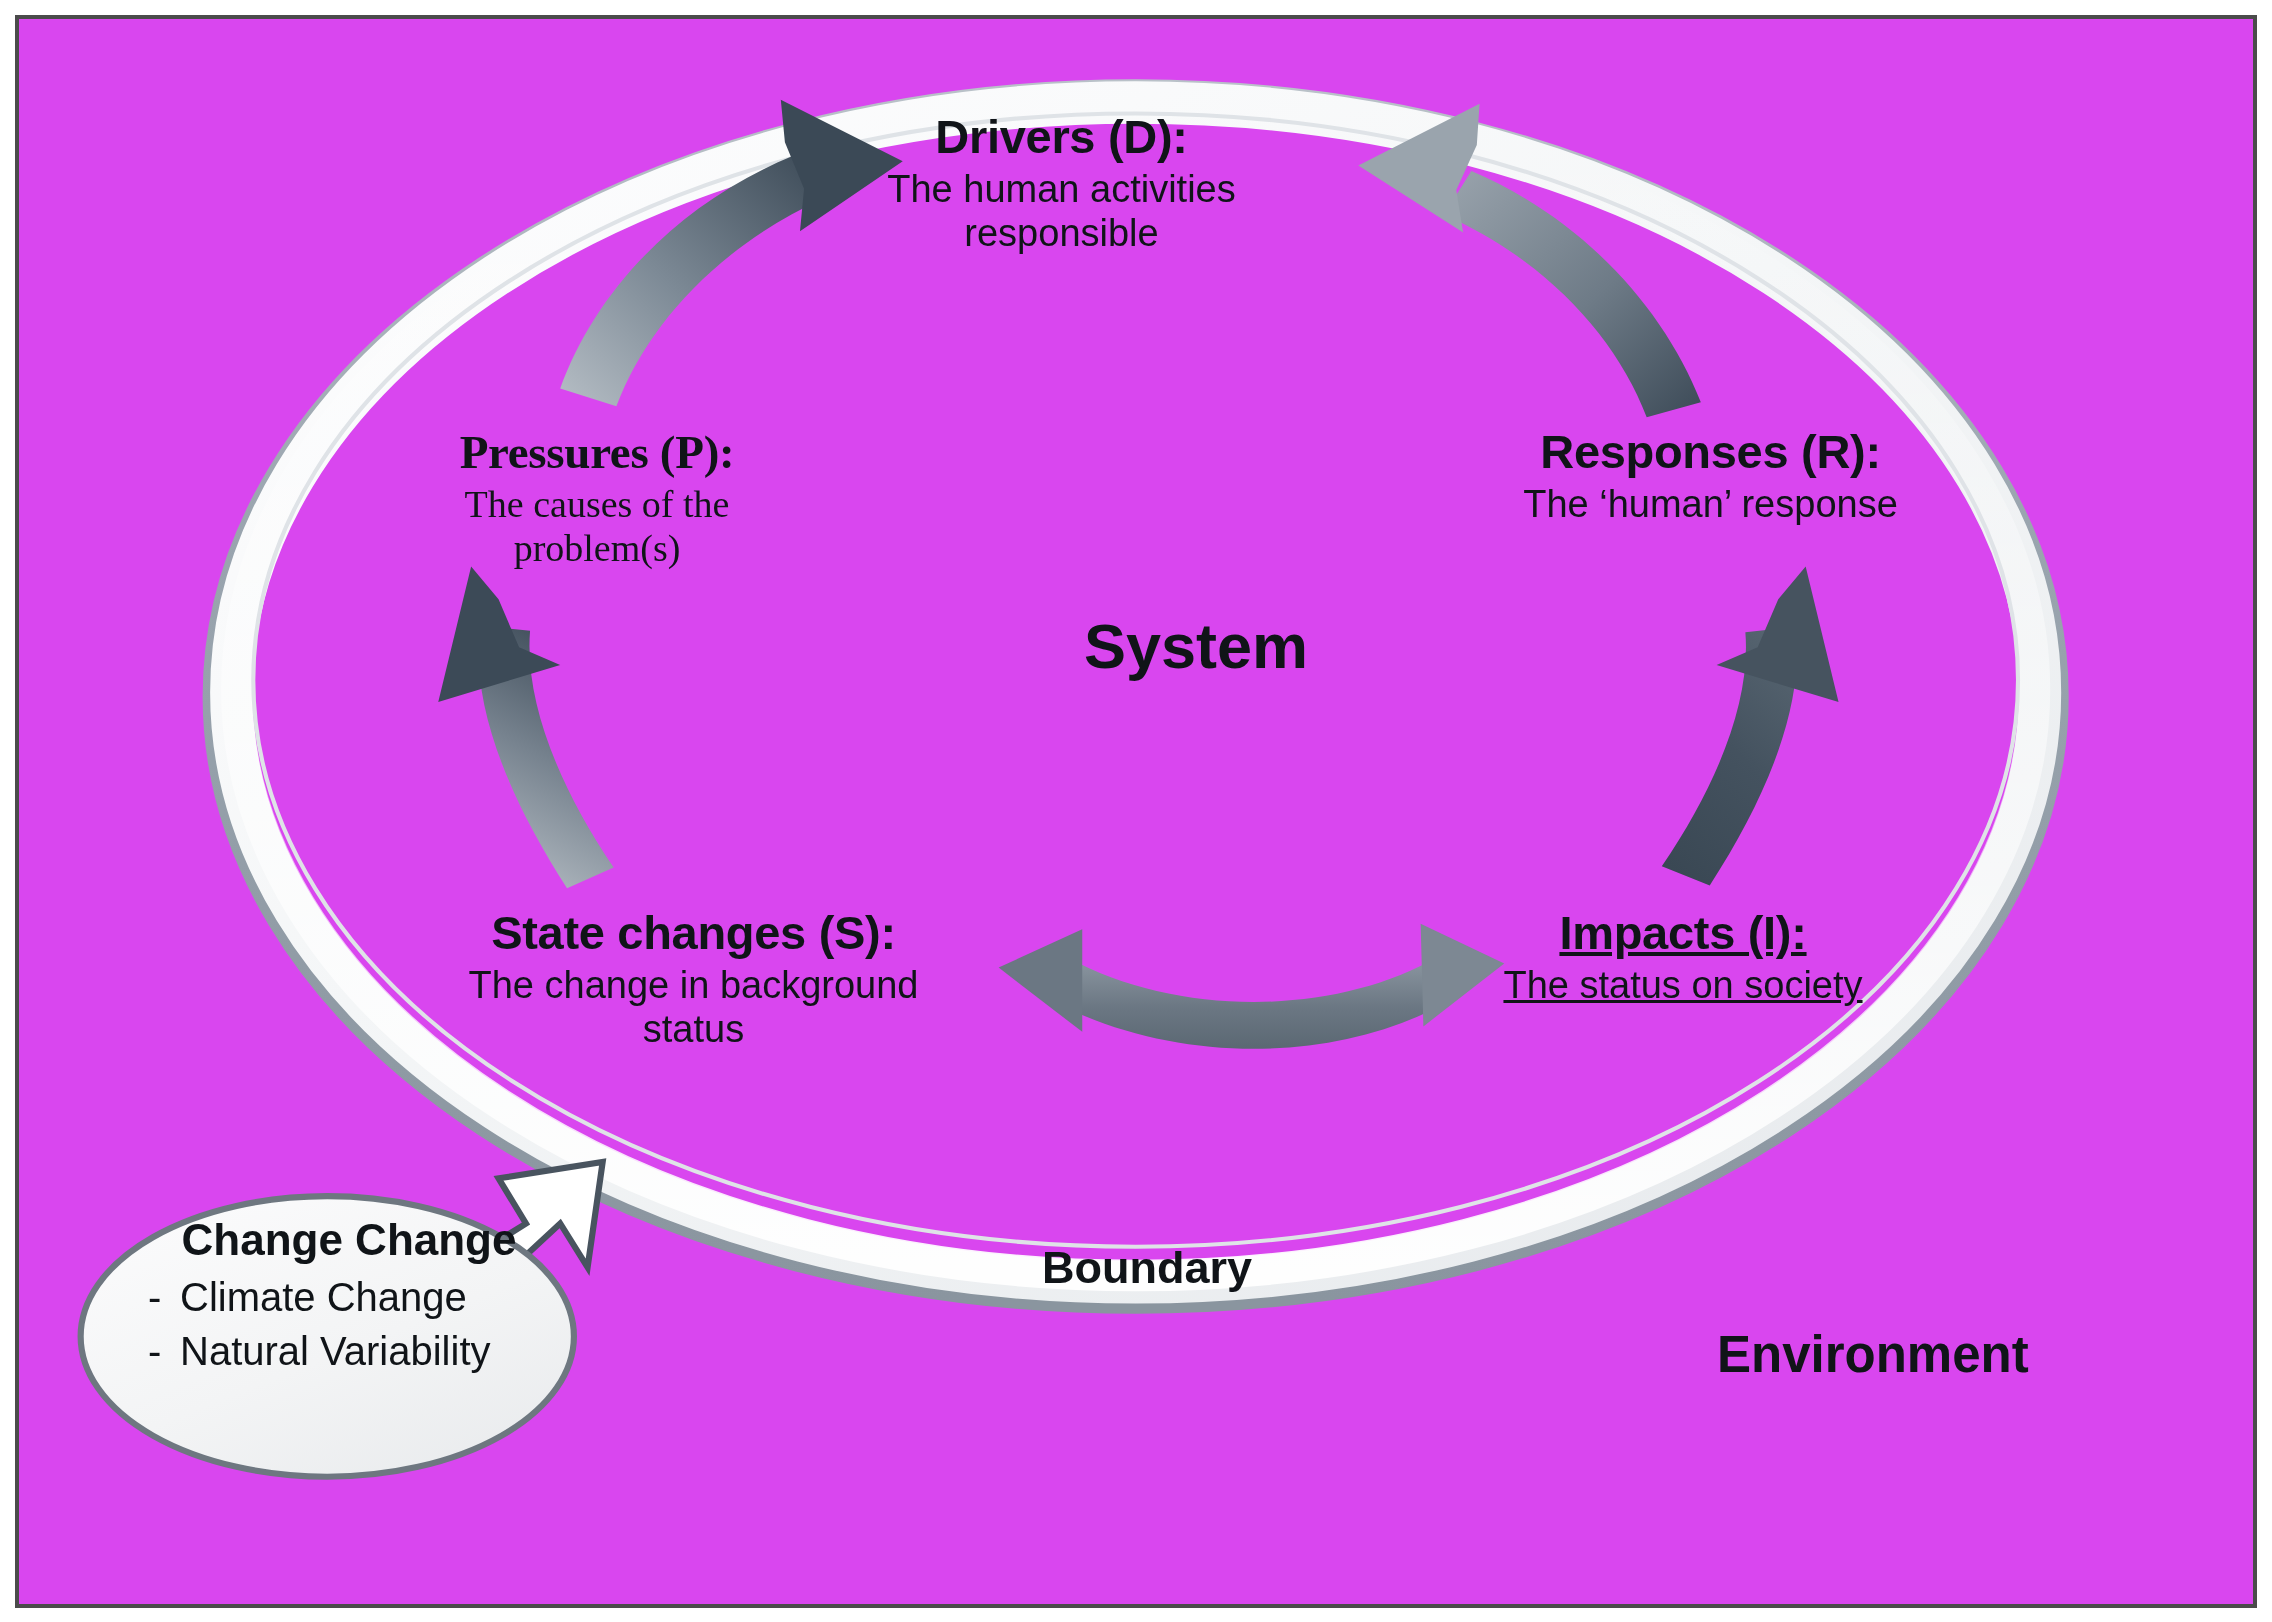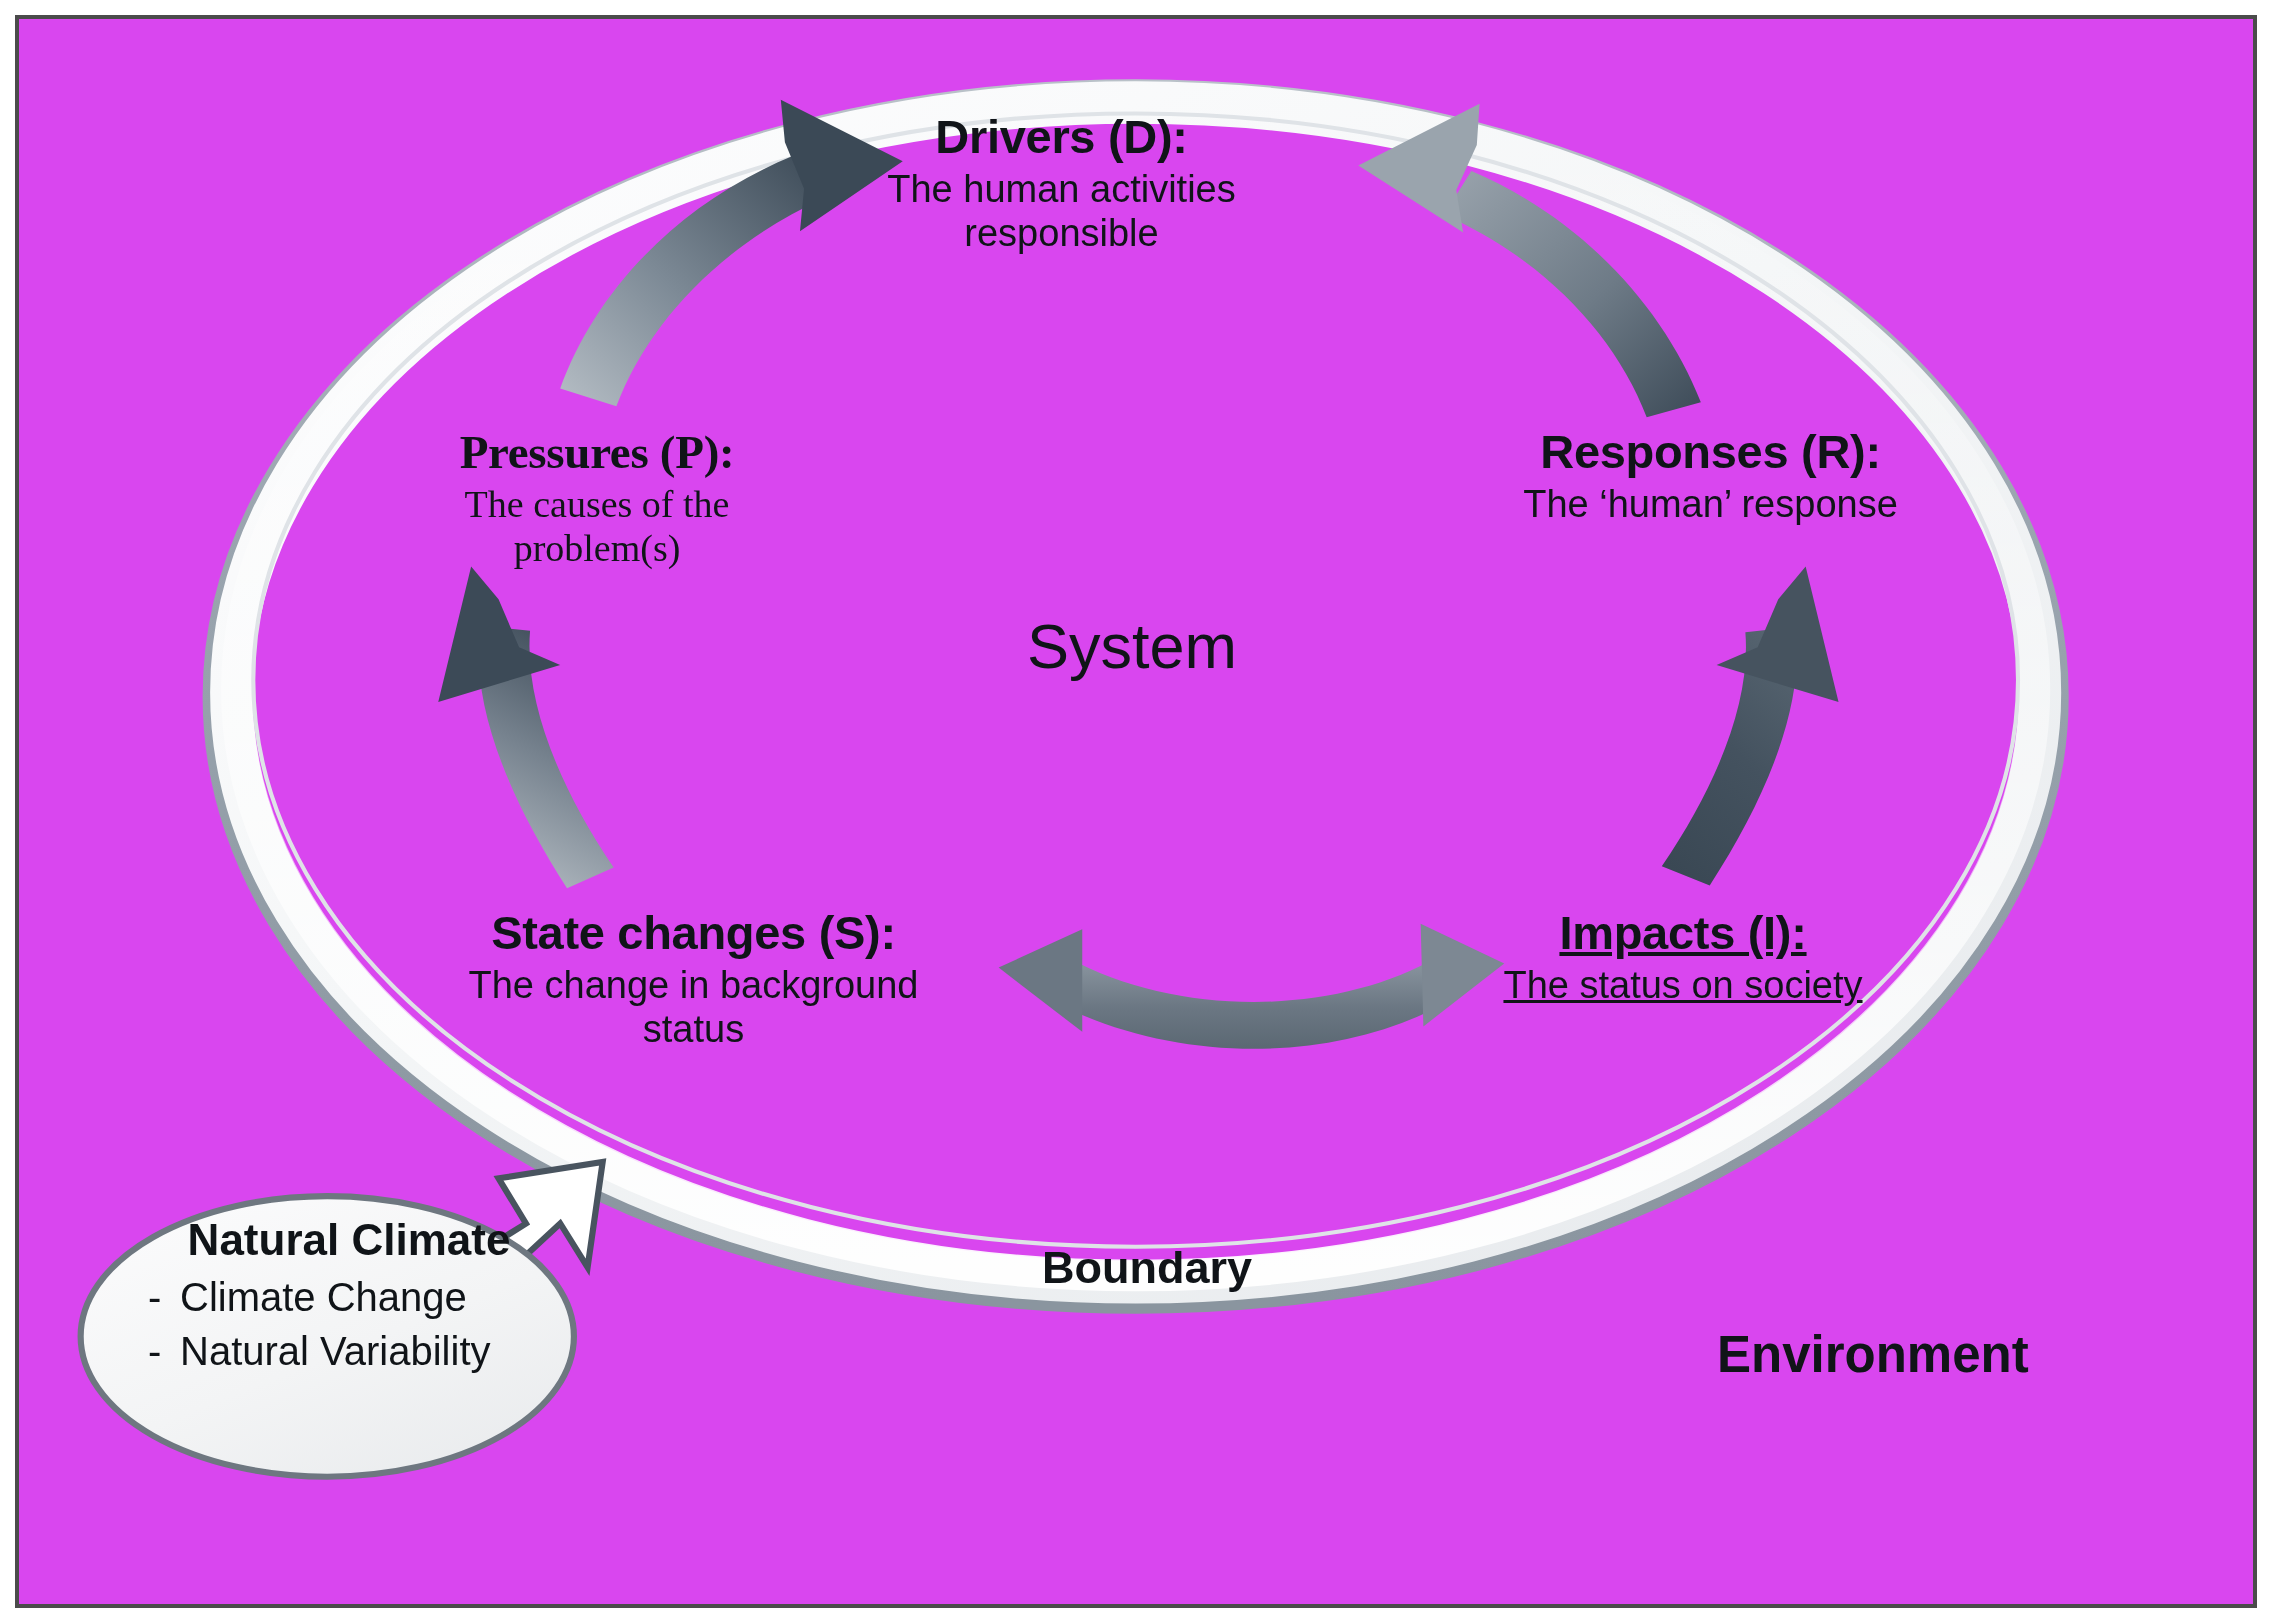--- a/index.html
+++ b/index.html
@@ -61,26 +61,26 @@
   }
 
   #node-drivers   { left: 802px; top: 91px;  width: 481px; }
   #node-pressures { left: 358px;  top: 406px;  width: 440px; font-family: Liberation Serif, serif; }
   #node-responses { left: 1451px; top: 406px;  width: 481px; }
   #node-state     { left: 413px;  top: 887px; width: 523px; }
   #node-impacts   { left: 1430px; top: 887px; width: 468px; text-decoration: underline; }
 
   #system-label {
     position: absolute;
-    left: 824px;
+    left: 888px;
     top: 591px;
     width: 578px;
     text-align: center;
     font-size: 63px;
-    font-weight: normal;
+    font-weight: bold;
     color: #101418;
   }
   #boundary-label {
     position: absolute;
     left: 894px;
     top: 1223px;
     width: 468px;
     text-align: center;
     font-size: 45px;
     font-weight: bold;
@@ -272,20 +272,20 @@
     <div class="lbl" id="node-impacts">
       <span class="title">Impacts (I):</span>
       <span class="desc">The status on society</span>
     </div>
 
     <div id="system-label">System</div>
     <div id="boundary-label">Boundary</div>
     <div id="environment-label">Environment</div>
 
     <div id="natural-change-box">
-      <span class="nc-title">Natural Climate</span>
+      <span class="nc-title">Change Change</span>
       <span class="nc-item"><span class="dash">-</span><span>Climate Change</span></span>
       <span class="nc-item"><span class="dash">-</span><span>Natural Variability</span></span>
     </div>
 
   </div>
 </div>
 
 
 </body></html>

